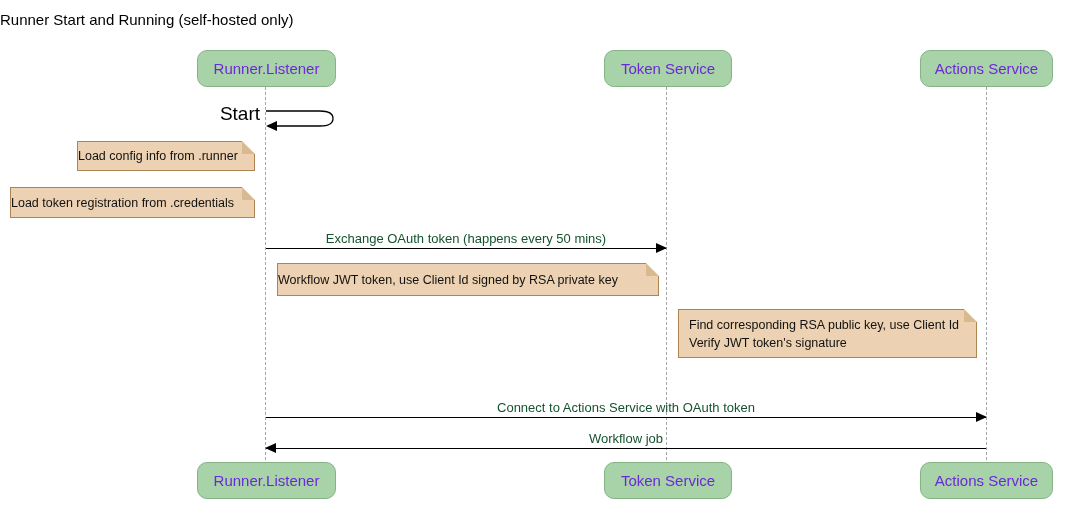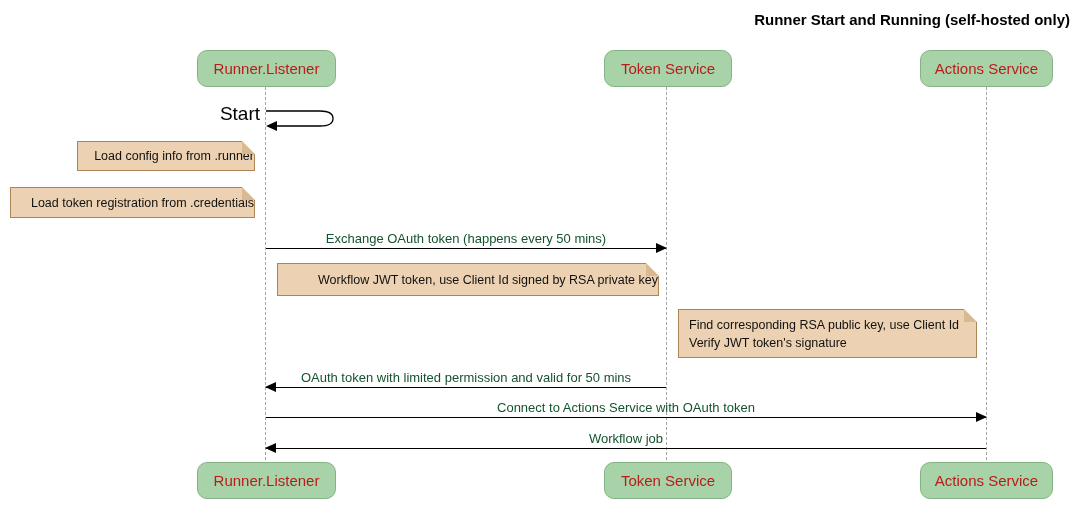--- a/index.html
+++ b/index.html
@@ -8,43 +8,43 @@
     position: relative;
     width: 1070px;
     height: 525px;
     background: #ffffff;
     overflow: hidden;
   }
   .title {
     position: absolute;
     top: 11px; left: 0;
     width: 1070px;
-    text-align: right;
+    text-align: left;
     font-size: 15px;
-    font-weight: bold;
+    font-weight: normal;
     color: #000;
   }
   .lifeline {
     position: absolute;
     top: 87px;
     height: 378px;
     width: 0;
     border-left: 1px dashed #a6a6a6;
   }
   .actor {
     position: absolute;
     height: 37px;
     background: #A8D3A8;
     border: 1px solid #86B386;
     border-radius: 10px;
     display: flex;
     align-items: center;
     justify-content: center;
     font-size: 15px;
-    color: #b91c1c;
+    color: #6d28d9;
     box-sizing: border-box;
   }
   .msg {
     position: absolute;
     height: 15px;
     border-bottom: 1px solid #000;
   }
   .msg .label {
     position: absolute;
     left: 0; right: 0; bottom: 2px;
@@ -80,21 +80,21 @@
   .self-loop { position: absolute; left: 266px; top: 107px; }
   .note {
     position: absolute;
     background: #ECD2B2;
     border: 1px solid #AD8453;
     box-sizing: border-box;
     font-size: 12.5px;
     color: #111;
     display: flex;
     flex-direction: column;
-    align-items: flex-end;
+    align-items: flex-start;
     justify-content: center;
     text-align: center;
     line-height: 18px;
   }
   .note::before {
     content: "";
     position: absolute;
     top: -1px; right: -1px;
     width: 0; height: 0;
     border-style: solid;
@@ -151,24 +151,20 @@
 
   <div class="note" style="left:277px; top:263px; width:382px; height:33px;">
     <span class="nline">Workflow JWT token, use Client Id signed by RSA private key</span>
   </div>
 
   <div class="note left-align" style="left:678px; top:309px; width:299px; height:49px;">
     <span class="nline">Find corresponding RSA public key, use Client Id</span>
     <span class="nline">Verify JWT token's signature</span>
   </div>
 
-  <div class="msg" style="left:266px; top:372px; width:400px;">
-    <span class="label">OAuth token with limited permission and valid for 50 mins</span>
-    <span class="arrow-left"></span>
-  </div>
 
   <div class="msg" style="left:266px; top:402px; width:720px;">
     <span class="label">Connect to Actions Service with OAuth token</span>
     <span class="arrow-right"></span>
   </div>
 
   <div class="msg" style="left:266px; top:433px; width:720px;">
     <span class="label">Workflow job</span>
     <span class="arrow-left"></span>
   </div>

